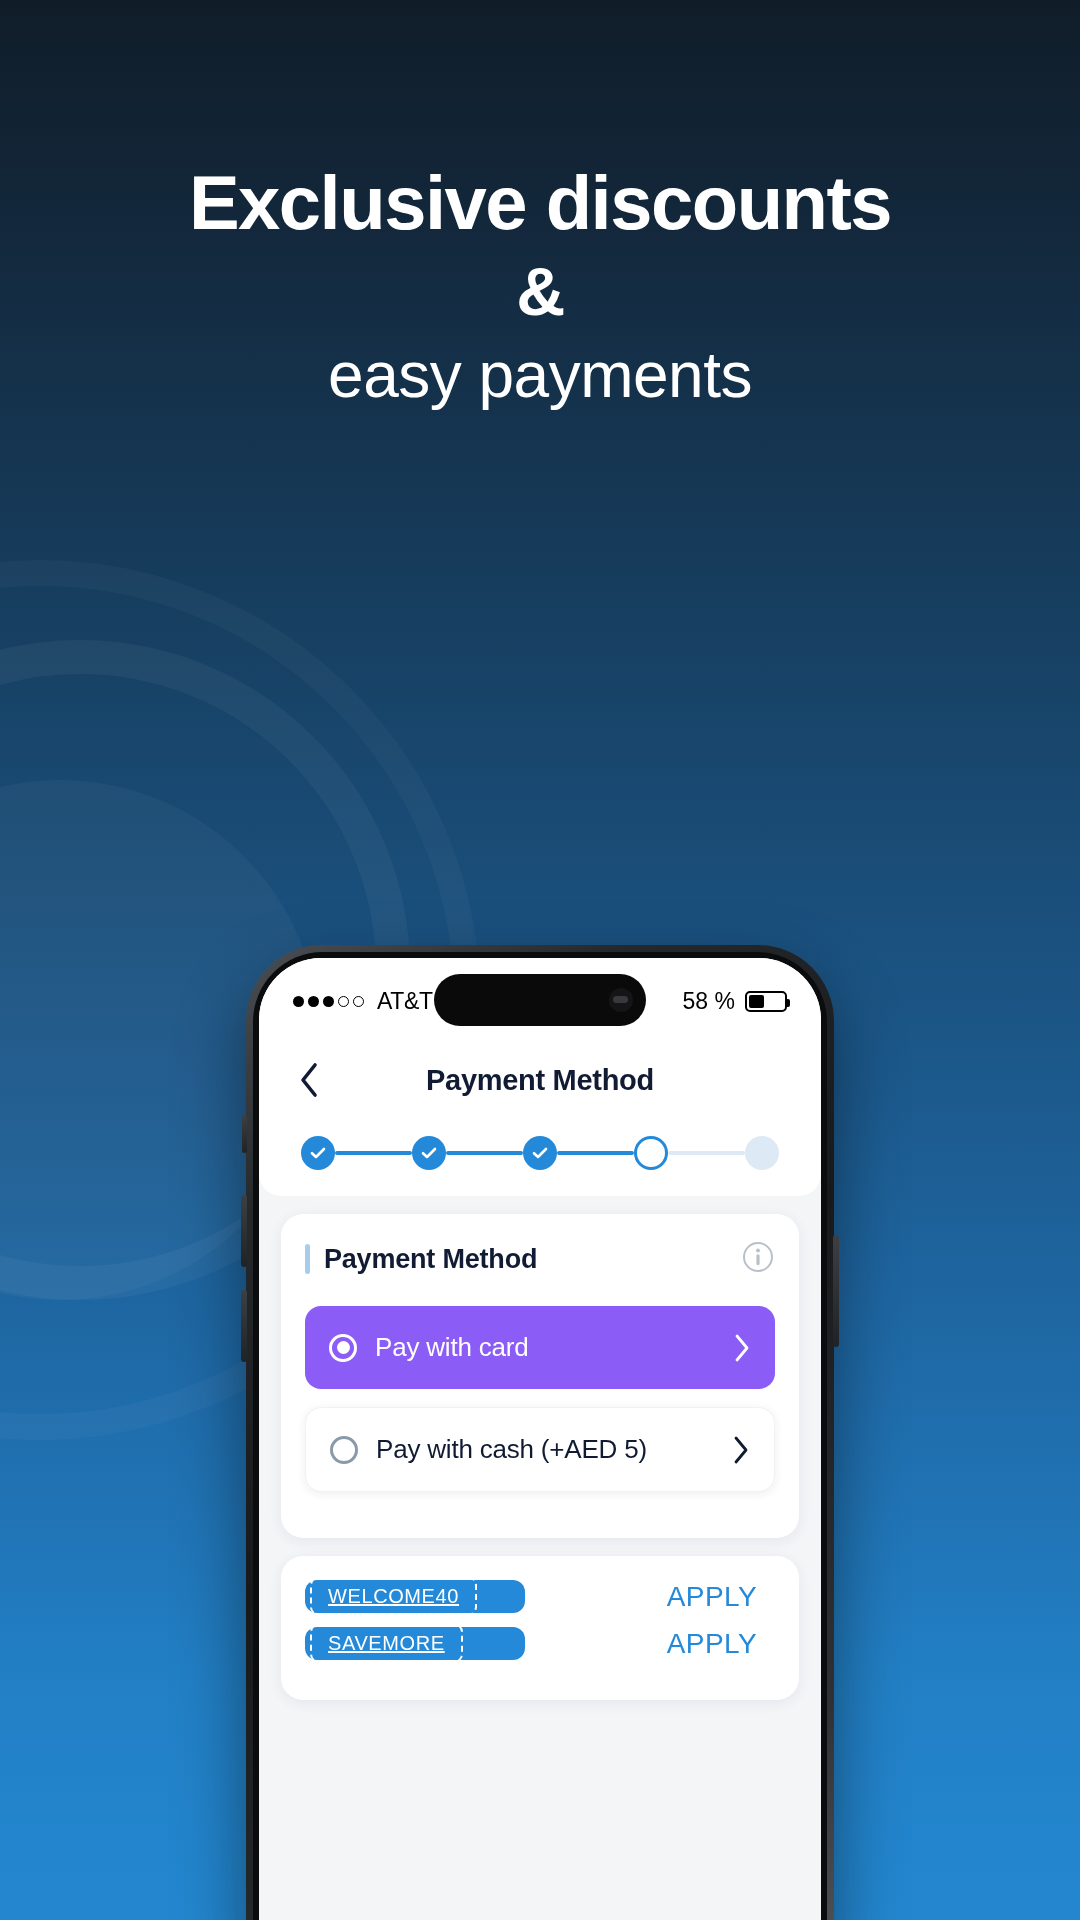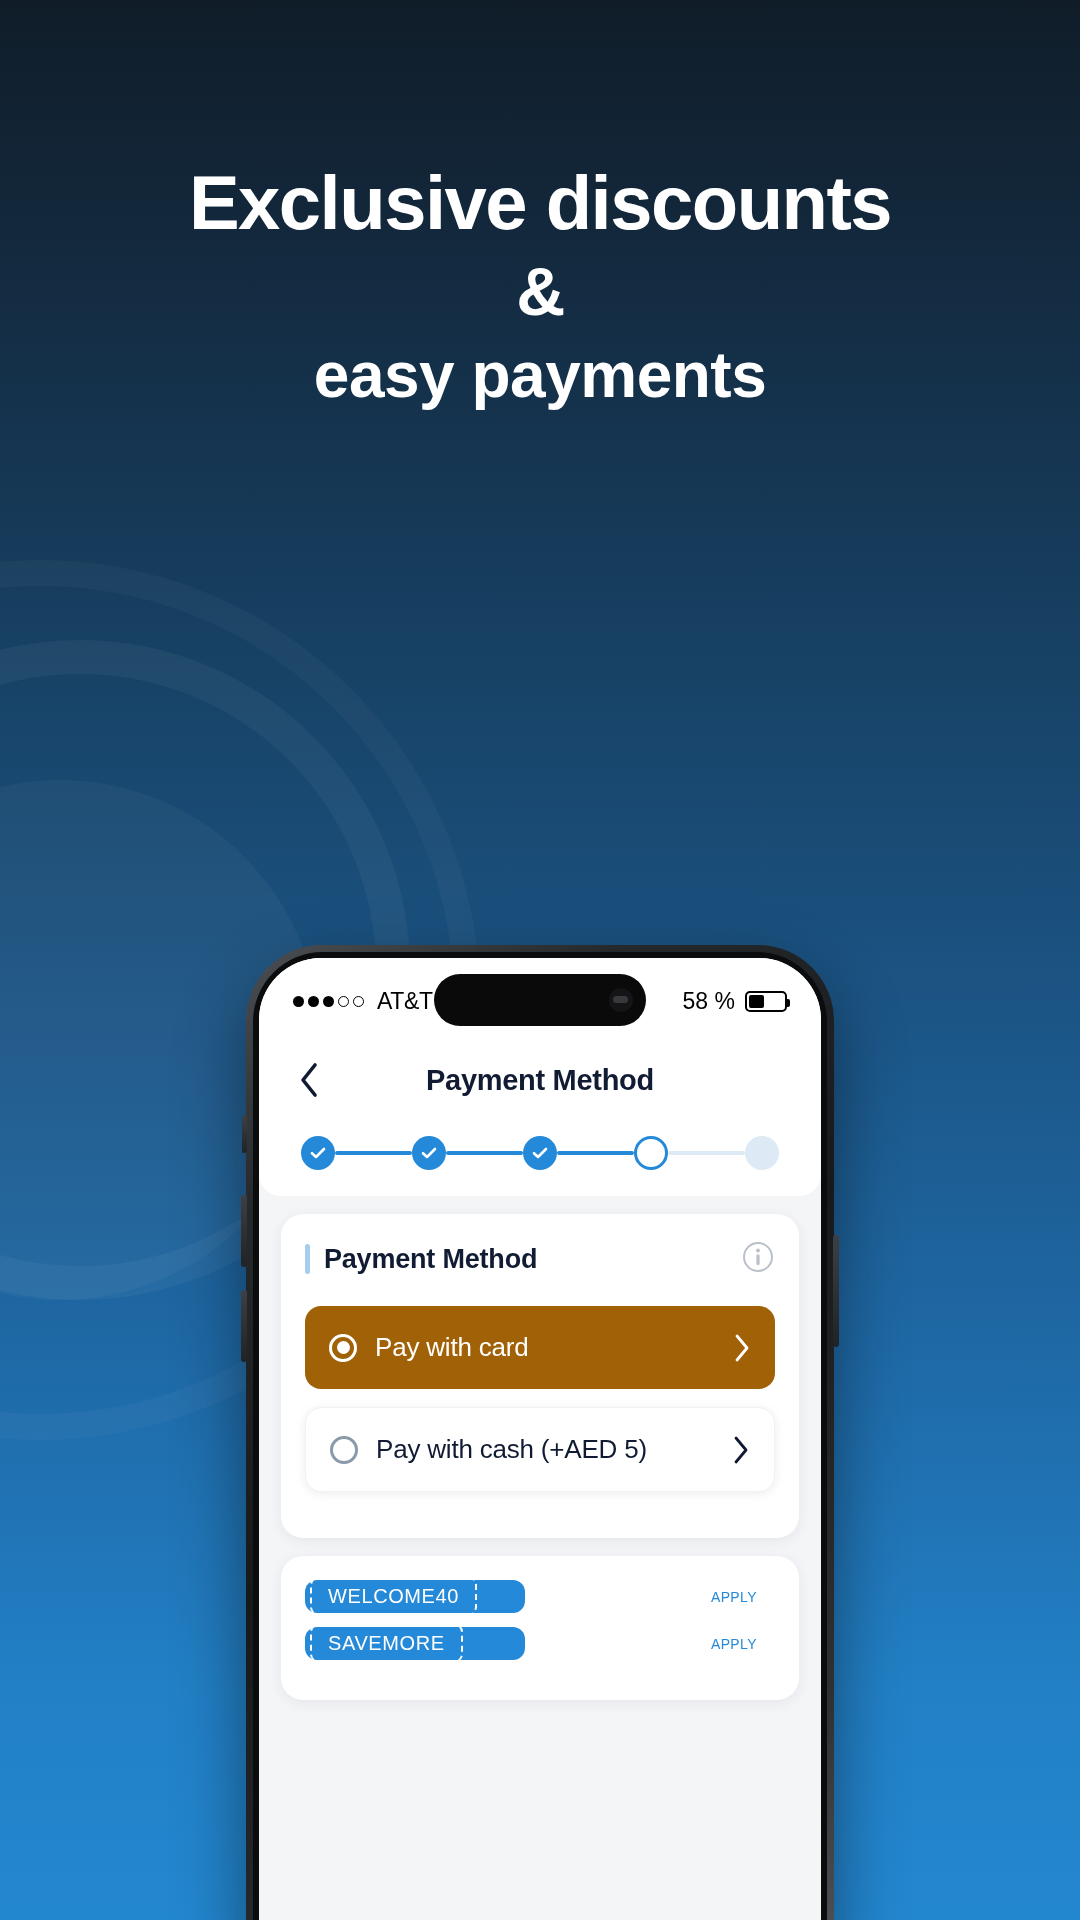--- a/index.html
+++ b/index.html
@@ -65,21 +65,21 @@
     color: #ffffff;
     font-size: 68px;
     font-weight: 700;
     line-height: 1.25;
     margin-top: 4px;
   }
   .hero .line3 {
     display: block;
     color: #ffffff;
     font-size: 64px;
-    font-weight: 700;
+    font-weight: 400;
     line-height: 1.22;
     letter-spacing: -0.5px;
     margin-top: 2px;
   }
   .hero p {
     margin-top: 56px;
     color: #f2f6fa;
     font-size: 31px;
     font-weight: 400;
     line-height: 1.48;
@@ -254,21 +254,21 @@
     flex: 1;
   }
   .info-ico { flex: 0 0 auto; }
 
   .pay-opt {
     display: flex; align-items: center;
     border-radius: 16px;
     padding: 26px 24px;
     margin-bottom: 18px;
   }
-  .pay-opt.sel { background: #a16207; }
+  .pay-opt.sel { background: #8b5cf6; }
   .pay-opt.unsel {
     background: #ffffff;
     box-shadow: 0 2px 10px rgba(20,40,70,0.08);
     border: 1px solid #f0f2f5;
   }
   .radio {
     width: 28px; height: 28px; border-radius: 50%;
     flex: 0 0 auto; margin-right: 18px;
     display: flex; align-items: center; justify-content: center;
   }
@@ -300,24 +300,25 @@
     padding: 5px;
     min-width: 220px;
   }
   .promo-chip-inner {
     border: 2px dashed #ffffff;
     border-radius: 9px;
     padding: 7px 16px;
     color: #ffffff;
     font-size: 20px;
     letter-spacing: 0.6px;
+    text-decoration: underline;
   }
   .apply-link {
     color: #2489d8;
-    font-size: 14px;
+    font-size: 28px;
     letter-spacing: 0.4px;
     margin-right: 18px;
     cursor: pointer;
   }
 </style>
 </head>
 <body>
 
 <div class="bg">
   <div class="bg-blob"></div>

